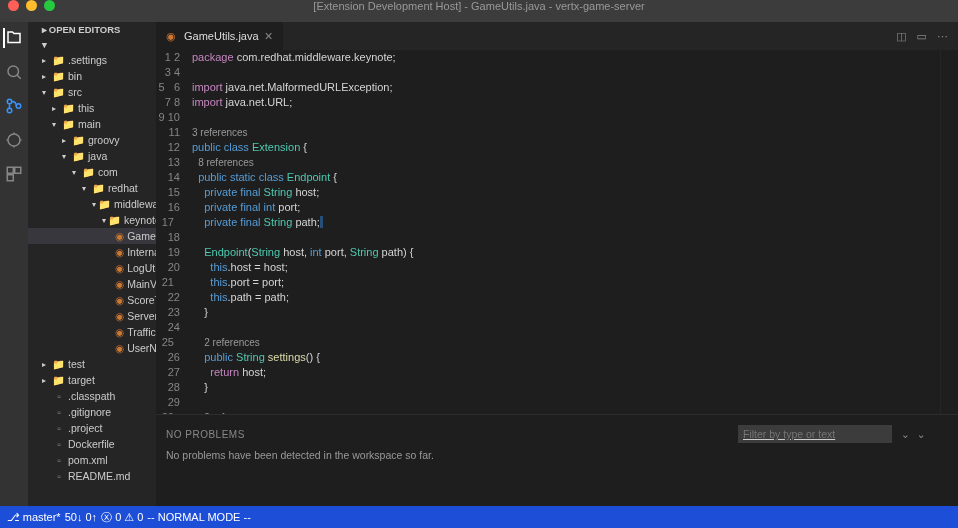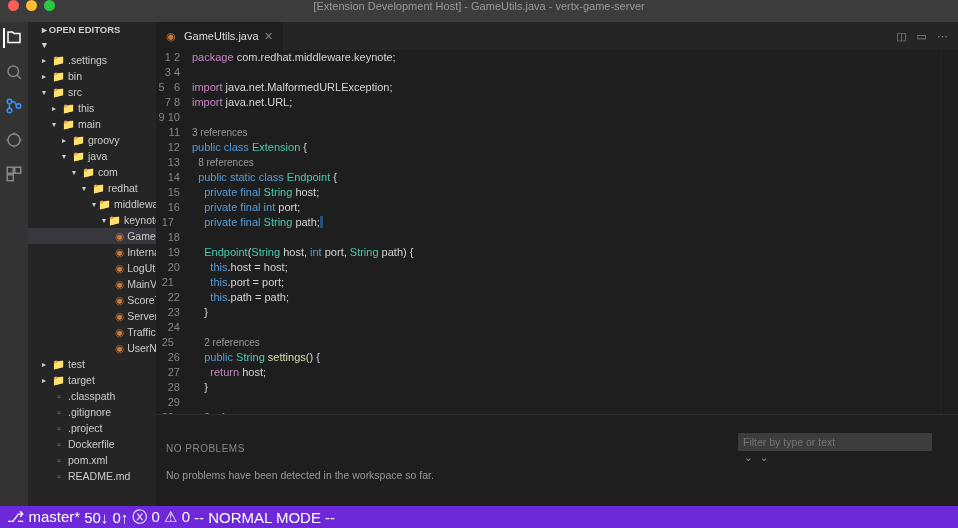--- a/index.html
+++ b/index.html
@@ -28,26 +28,26 @@
 .tab-icon{width:12px;height:12px;color:#cc7832}
 .tab-close{color:#888; font-size:14px; cursor:pointer;}
 .tab-actions { margin-left:auto; display:flex; gap:10px; padding-right:10px; color:#888;}
 .code-area { flex:1; display:flex; overflow:hidden; position:relative; font-family:Menlo,Consolas,monospace; font-size:11px; line-height:15px;}
 .gutter { width:36px; text-align:right; padding-right:12px; color:#858585; user-select:none;}
 .code { flex:1; white-space:pre; color:#d4d4d4; }
 .minimap { width:18px; background:#1e1e1e; border-left:1px solid #252525;}
 .kw{color:#c586c0}.cls{color:#4ec9b0}.typ{color:#569cd6}.mth{color:#dcdcaa}
 .codelens{color:#999;font-size:10px;}
 .cursor-mark{background:#264f78; }
-.problems-panel { height:92px; background:#1e1e1e; border-top:1px solid #2d2d2d; display:flex; flex-direction:column; font-size:10.5px; color:#888; padding:16px 0;}
+.problems-panel { height:92px; background:#1e1e1e; border-top:1px solid #2d2d2d; display:flex; flex-direction:column; font-size:10.5px; color:#888; padding:8px 0;}
 .panel-head { display:flex; align-items:center; padding:2px 10px 4px 10px; gap:8px;}
 .panel-filter { margin-left:auto; width:210px; }
-.panel-filter input{ width:194px; background:#3c3c3c; border:1px solid #3c3c3c; color:#ccc; padding:2px 4px; font-size:10.5px;}
+.panel-filter input{ width:154px; background:#3c3c3c; border:1px solid #3c3c3c; color:#ccc; padding:2px 4px; font-size:10.5px;text-decoration:underline;}
 .panel-body { padding:2px 10px; color:#999;}
-.statusbar { height:22px; background:#6d28d9; display:flex; align-items:center; font-size:15px; color:#fff; }
+.statusbar { height:22px; background:#1d4ed8; display:flex; align-items:center; font-size:11px; color:#fff; }
 .statusbar > div { padding:0 7px; display:flex; align-items:center; gap:4px; height:100%; }
 .statusbar .left{display:flex; height:100%;}
 .statusbar .right{margin-left:auto; display:flex; height:100%;}
 .statusbar .item{cursor:pointer;}
 .ic-folder{color:#dcb67a}
 .ic-java{color:#cc7832}
 .ic-gen{color:#888}
 </style>
 </head>
 <body>

